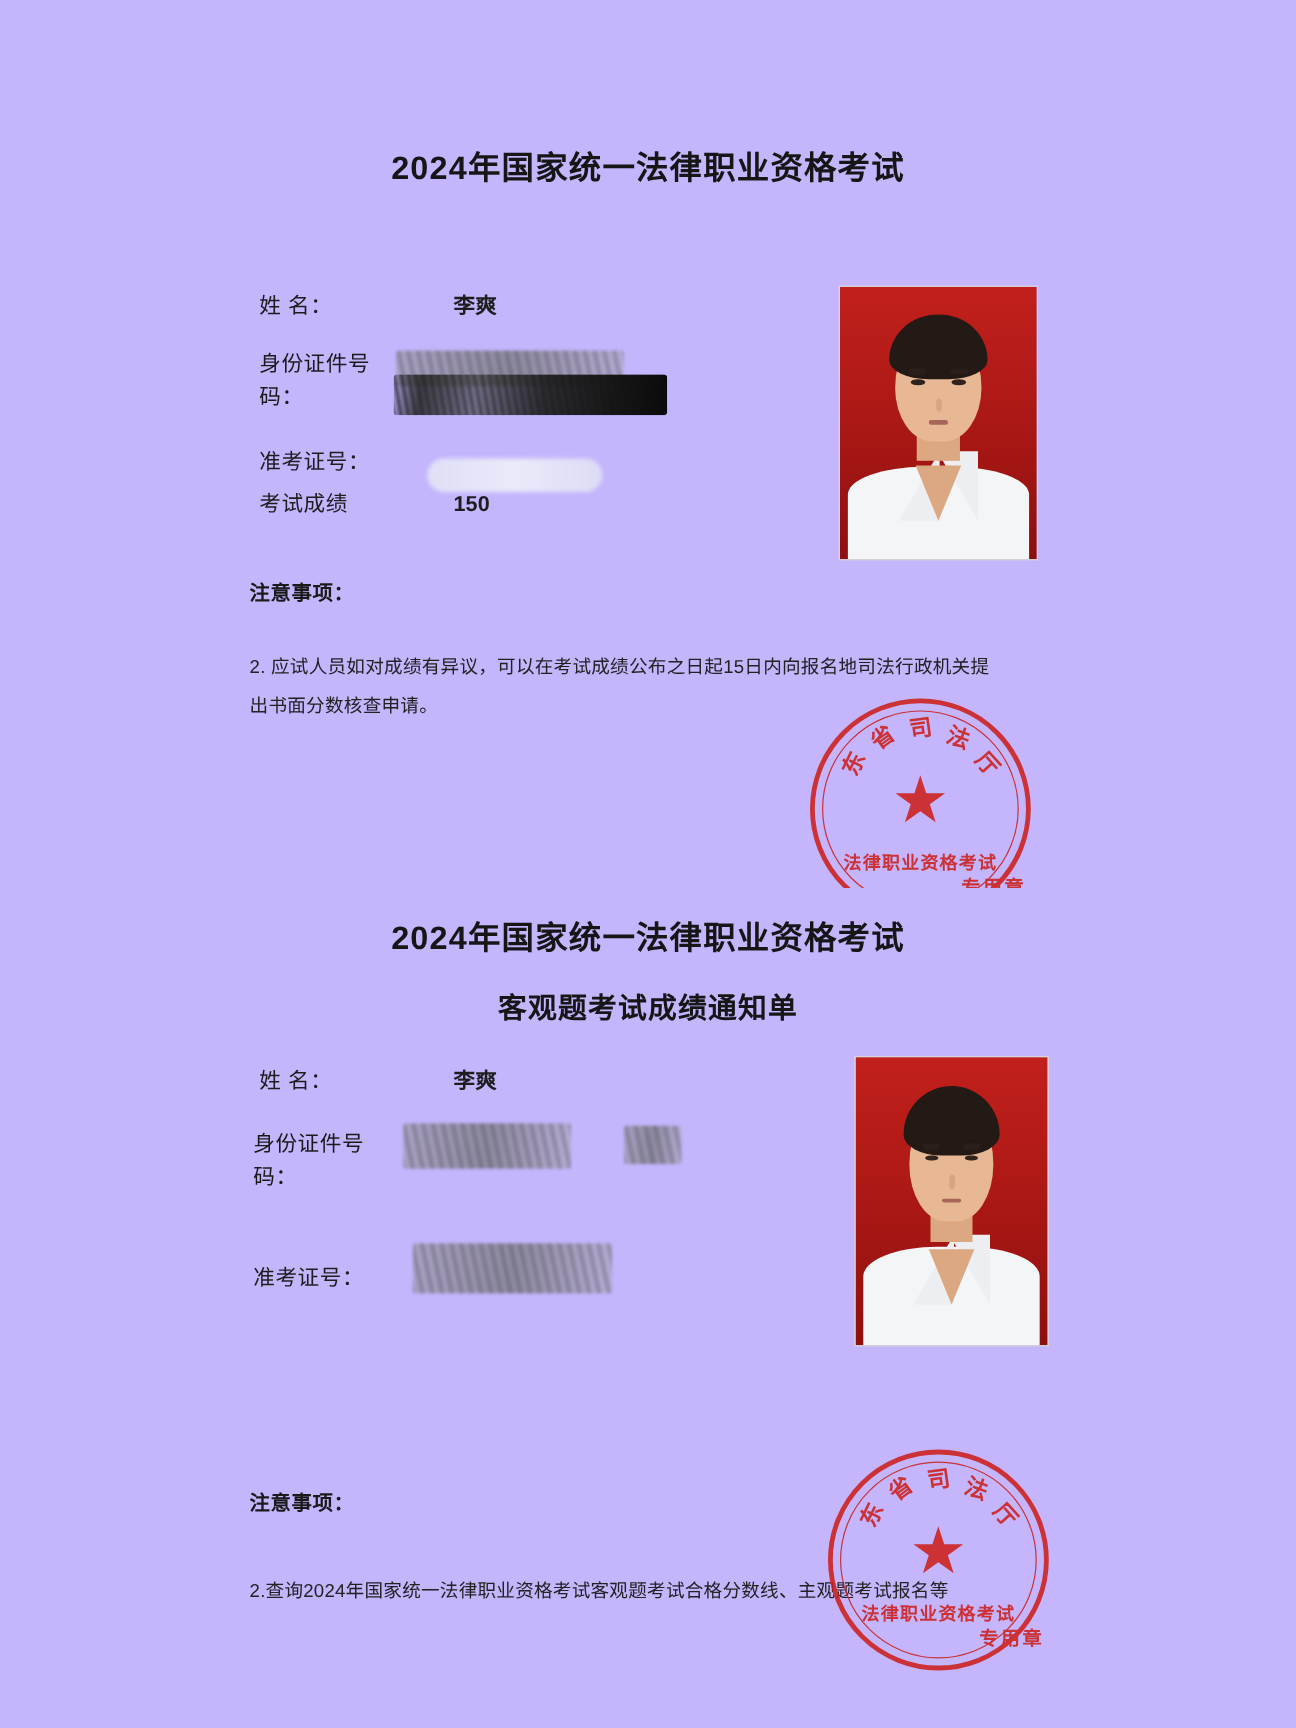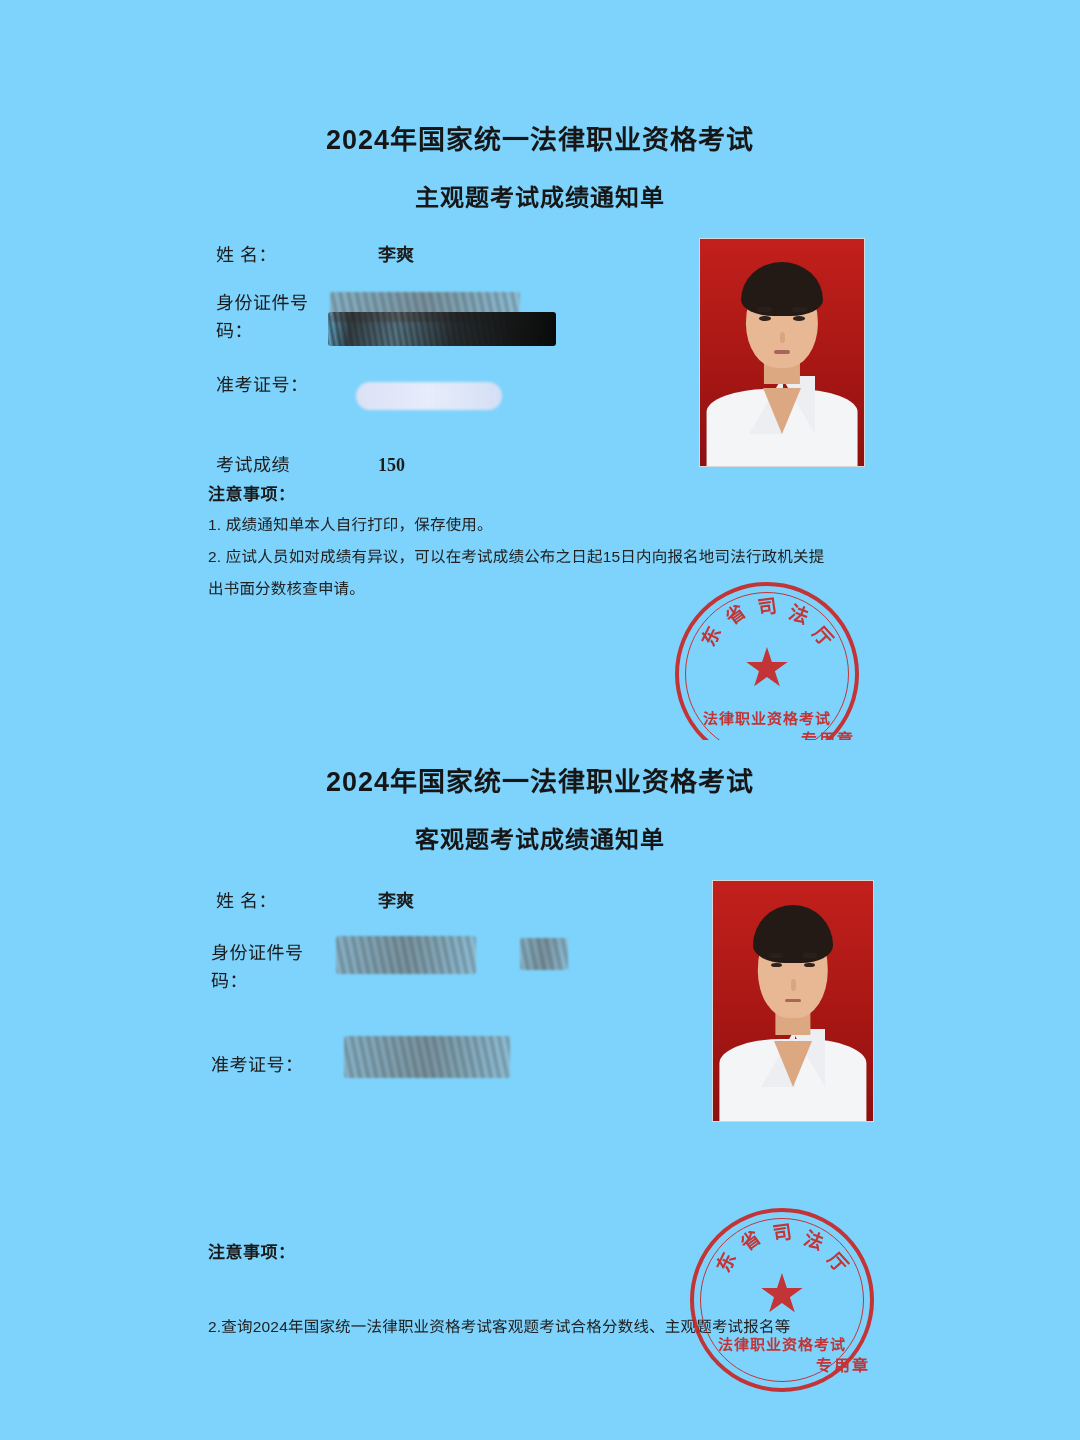--- a/index.html
+++ b/index.html
@@ -12,21 +12,21 @@
     height: 1440px;
     font-family: "Liberation Sans", "DejaVu Sans", sans-serif;
     color: #1a1a1a;
     overflow: hidden;
     position: relative;
   }
   .page {
     position: absolute;
     left: 0;
     width: 1080px;
-    background: #7dd3fc;
+    background: #c4b5fd;
   }
   .cert-1 { top: 0; height: 740px; }
   .cert-2 { top: 740px; height: 700px; }
 
   .title-main {
     text-align: center;
     font-size: 27px;
     font-weight: bold;
     letter-spacing: 1px;
     color: #161616;
@@ -295,21 +295,20 @@
     height: 44px;
     font-weight: normal;
   }
 </style>
 </head>
 <body>
 
 <div class="page cert-1">
 
   <div class="title-main" style="position:absolute; left:0; right:0; top:118px;">2024年国家统一法律职业资格考试</div>
-  <div class="title-sub" style="position:absolute; left:0; right:0; top:178px;">主观题考试成绩通知单</div>
 
   <div class="photo" style="left:699px; top:238px; width:164px; height:227px;">
     <div class="shirt"></div>
     <div class="collar-l"></div>
     <div class="collar-r"></div>
     <div class="vneck"></div>
     <div class="neck"></div>
     <div class="head"></div>
     <div class="hair"></div>
     <div class="brow-l"></div>
@@ -330,27 +329,26 @@
     <div class="field-label" style="font-size:18px;">码：</div>
   </div>
   <div class="redact grey" style="position:absolute; left:330px; top:292px; width:190px; height:30px;"></div>
   <div class="redact dark" style="position:absolute; left:328px; top:312px; width:228px; height:34px;"></div>
 
   <div class="field-row" style="position:absolute; left:216px; top:372px;">
     <div class="field-label">准考证号：</div>
   </div>
   <div class="redact light" style="position:absolute; left:356px; top:382px; width:146px; height:28px;"></div>
 
-  <div class="field-row" style="position:absolute; left:216px; top:452px;font-family:Liberation Serif, serif;">
+  <div class="field-row" style="position:absolute; left:216px; top:407px;">
     <div class="field-label">考试成绩</div>
     <div class="field-value">150</div>
   </div>
 
   <div class="notes-title" style="position:absolute; left:208px; top:480px;">注意事项：</div>
-  <div class="notes-line" style="position:absolute; left:208px; top:510px;">1. 成绩通知单本人自行打印，保存使用。</div>
   <div class="notes-line" style="position:absolute; left:208px; top:542px; width:660px;">2. 应试人员如对成绩有异议，可以在考试成绩公布之日起15日内向报名地司法行政机关提</div>
   <div class="notes-line" style="position:absolute; left:208px; top:574px;">出书面分数核查申请。</div>
 
   <div class="seal" style="left:675px; top:582px;">
     <div class="ring2"></div>
     <div class="star">★</div>
     <div class="arc-text">
       <span style="transform: rotate(-64deg) translate(0,-82px) rotate(0deg);">东</span>
       <span style="transform: rotate(-36deg) translate(0,-82px) rotate(0deg);">省</span>
       <span style="transform: rotate(-8deg) translate(0,-82px) rotate(0deg);">司</span>

